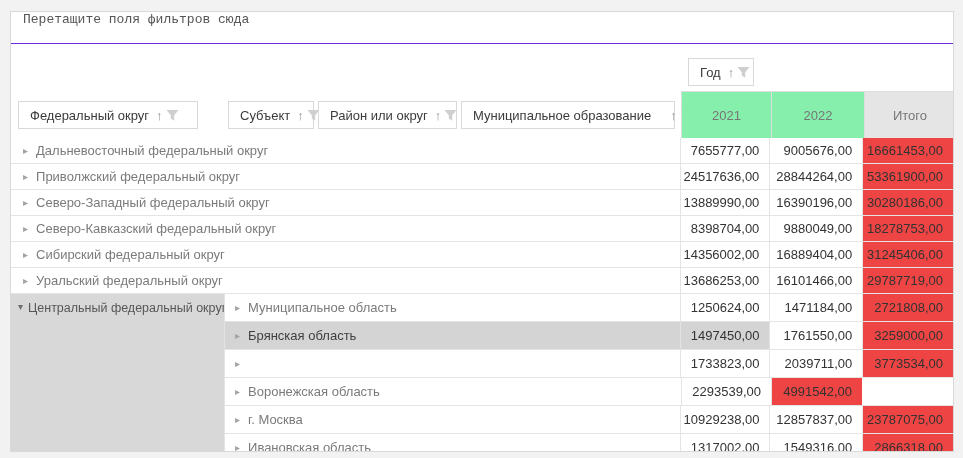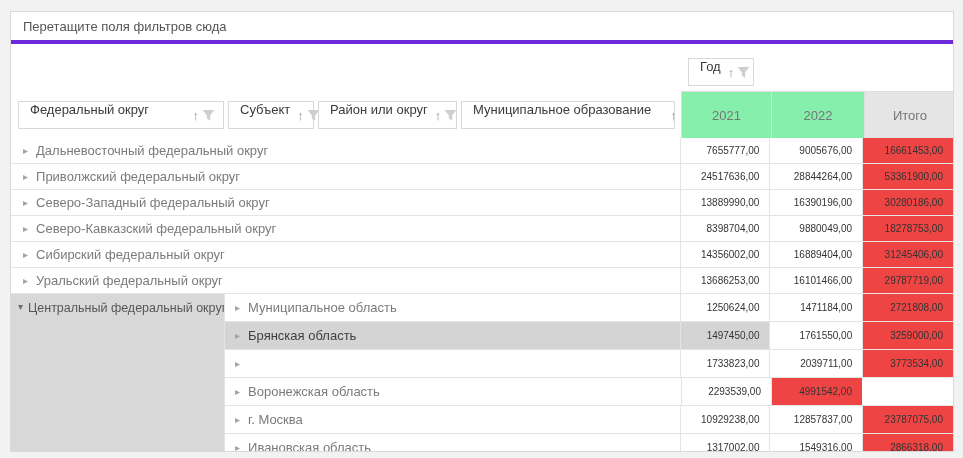--- a/index.html
+++ b/index.html
@@ -15,48 +15,49 @@
     left: 10px; top: 11px;
     width: 944px; height: 441px;
     background: #fff;
     border: 1px solid #d9d9d9;
     overflow: hidden;
   }
   
   .filter-bar {
     position: absolute; left: 0; top: 0;
     width: 100%; height: 32px;
-    border-bottom: 4px solid #6d28d9;
-    display: flex; align-items: center;
+    border-bottom: 1px solid #6d28d9;
+    display: flex; align-items: flex-start;
     padding-left: 12px;
     font-size: 13px; color: #555;
     background: #fff;
+    font-family: Liberation Mono, monospace;
   }
   
   .header-zone {
     position: absolute; left: 0; top: 32px;
     width: 100%; height: 94px; background: #fff;
   }
   .field-btn {
     position: absolute;
     height: 28px;
     background: #fff;
     border: 1px solid #d9d9d9;
-    display: flex; 
+    display: flex; align-items: center;
     font-size: 13px; color: #3b3b3b;
-    padding: 0 8px 0 11px;
+    padding: 0 26px 0 11px;
     white-space: nowrap;
     cursor: pointer;
   }
   .field-btn .icons { display: flex; align-items: center; margin-left: 7px; }
   .field-btn.spread { justify-content: space-between; }
   .sort-arrow { color: #8e8e8e; font-size: 13px; line-height: 1; margin-right: 3px; }
   .funnel { display: inline-block; line-height: 0; }
   .col-field-btn { top: 14px; left: 677px; width: 66px; }
-  .rf-1 { top: 57px; left: 7px;   width: 206px; }
+  .rf-1 { top: 57px; left: 7px;   width: 180px; }
   .rf-2 { top: 57px; left: 217px; width: 86px; }
   .rf-3 { top: 57px; left: 307px; width: 139px; }
   .rf-4 { top: 57px; left: 450px; width: 214px; gap: 12px; }
   .col-headers {
     position: absolute; left: 670px; top: 47px;
     display: flex; height: 47px;
   }
   .col-h {
     border-left: 1px solid #ddd;
     border-top: 1px solid #ddd;
@@ -81,21 +82,21 @@
   .cell.slabel {
     width: 457px; padding-left: 10px;
     font-size: 13px; color: #7b7b7b;
     border-left: 1px solid #e4e4e4;
     cursor: pointer;
   }
   .tri { color: #a3a3a3; font-size: 10px; margin-right: 8px; line-height: 1; }
   .cell.val {
     justify-content: flex-end;
     padding-right: 10px;
-    font-size: 10px; color: #333;
+    font-size: 13px; color: #333;
     border-left: 1px solid #e4e4e4;
   }
   .val.c1 { width: 90px; }
   .val.c2 { width: 93px; }
   .val.c3 { width: 91px; background: #ef4444; }
   .group-cell {
     position: absolute; left: 0; top: 156px;
     width: 213px; height: 159px;
     background: #d8d8d8;
     font-size: 12.5px; color: #575757;

